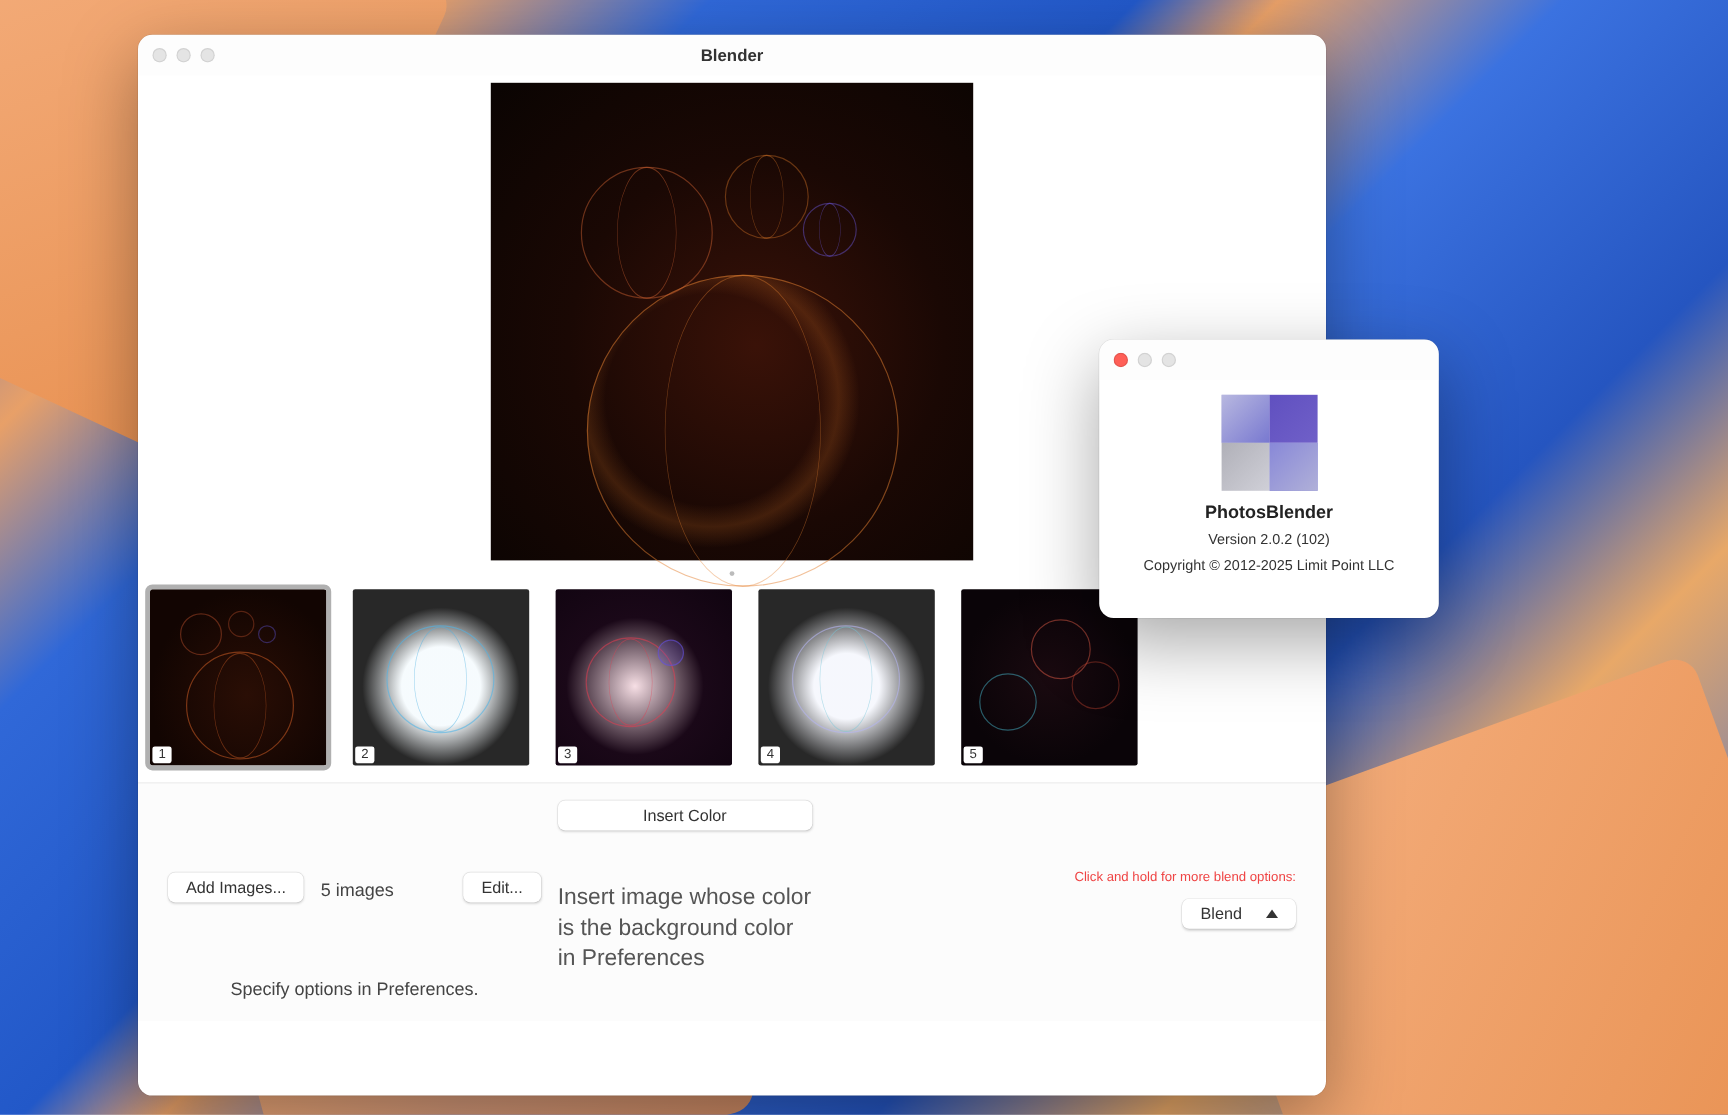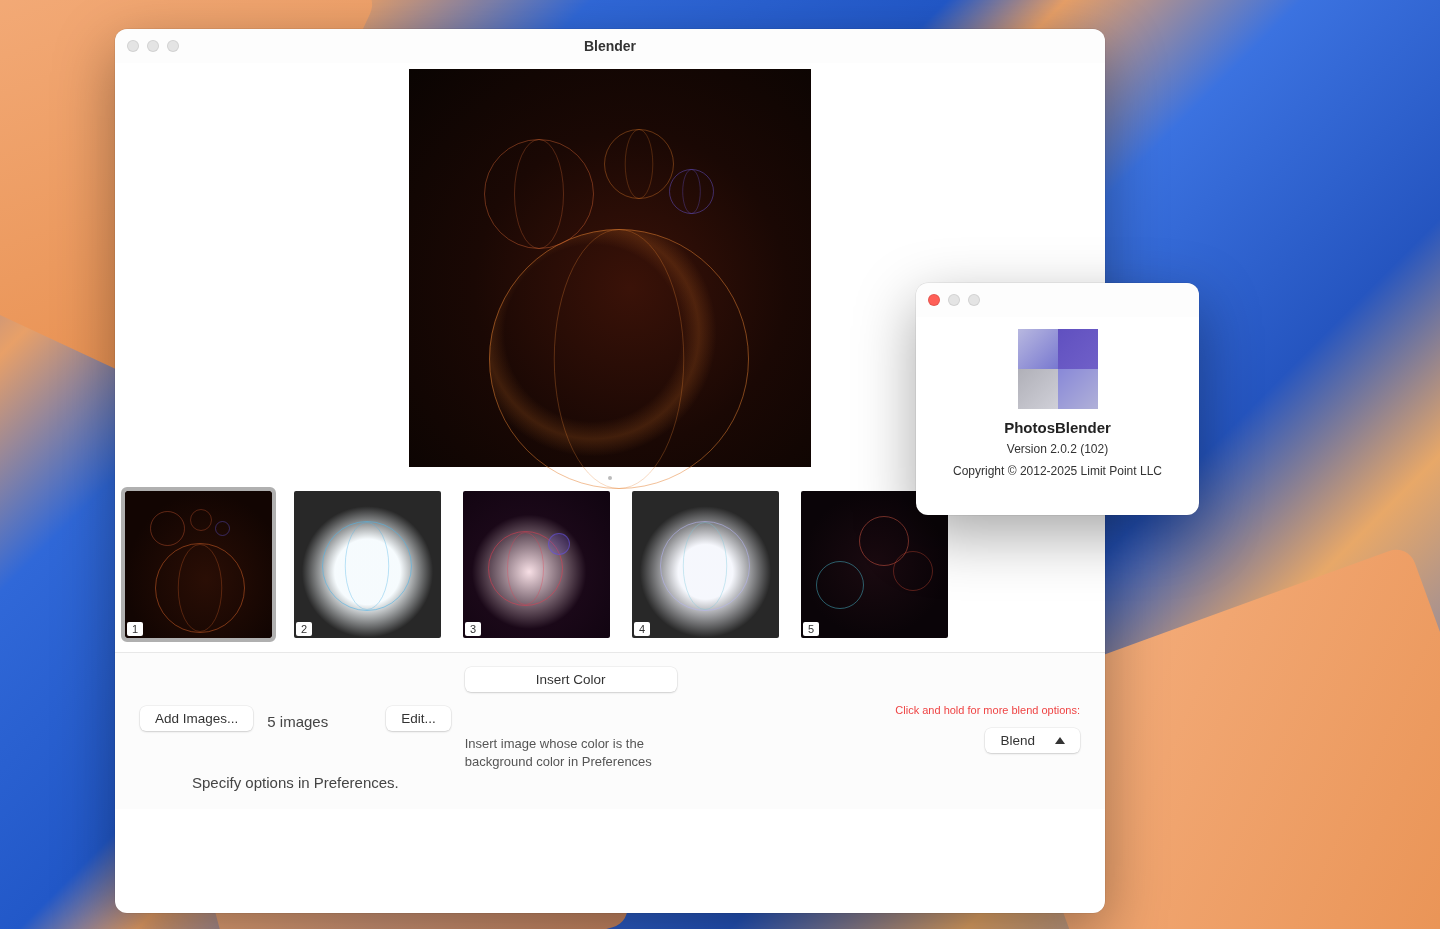--- a/index.html
+++ b/index.html
@@ -197,21 +197,21 @@
   font-size: 13.5px;
   color: #333;
   box-shadow: 0 1px 2px rgba(0,0,0,0.15), 0 0 0 0.5px rgba(0,0,0,0.08);
   cursor: pointer;
   white-space: nowrap;
 }
 .caption {
   font-size: 15px;
   color: #444;
 }
-.caption-small { font-size: 13px; color: #555; margin-top: 7px; }
+.caption-small { font-size: 19px; color: #555; margin-top: 7px; }
 .col-group { display: flex; flex-direction: column; gap: 36px; }
 .spacer { flex: 1; }
 .slider-track {
   width: 135px;
   height: 4px;
   background: #ddd;
   border-radius: 2px;
   position: relative;
   margin-top: 12px;
 }

